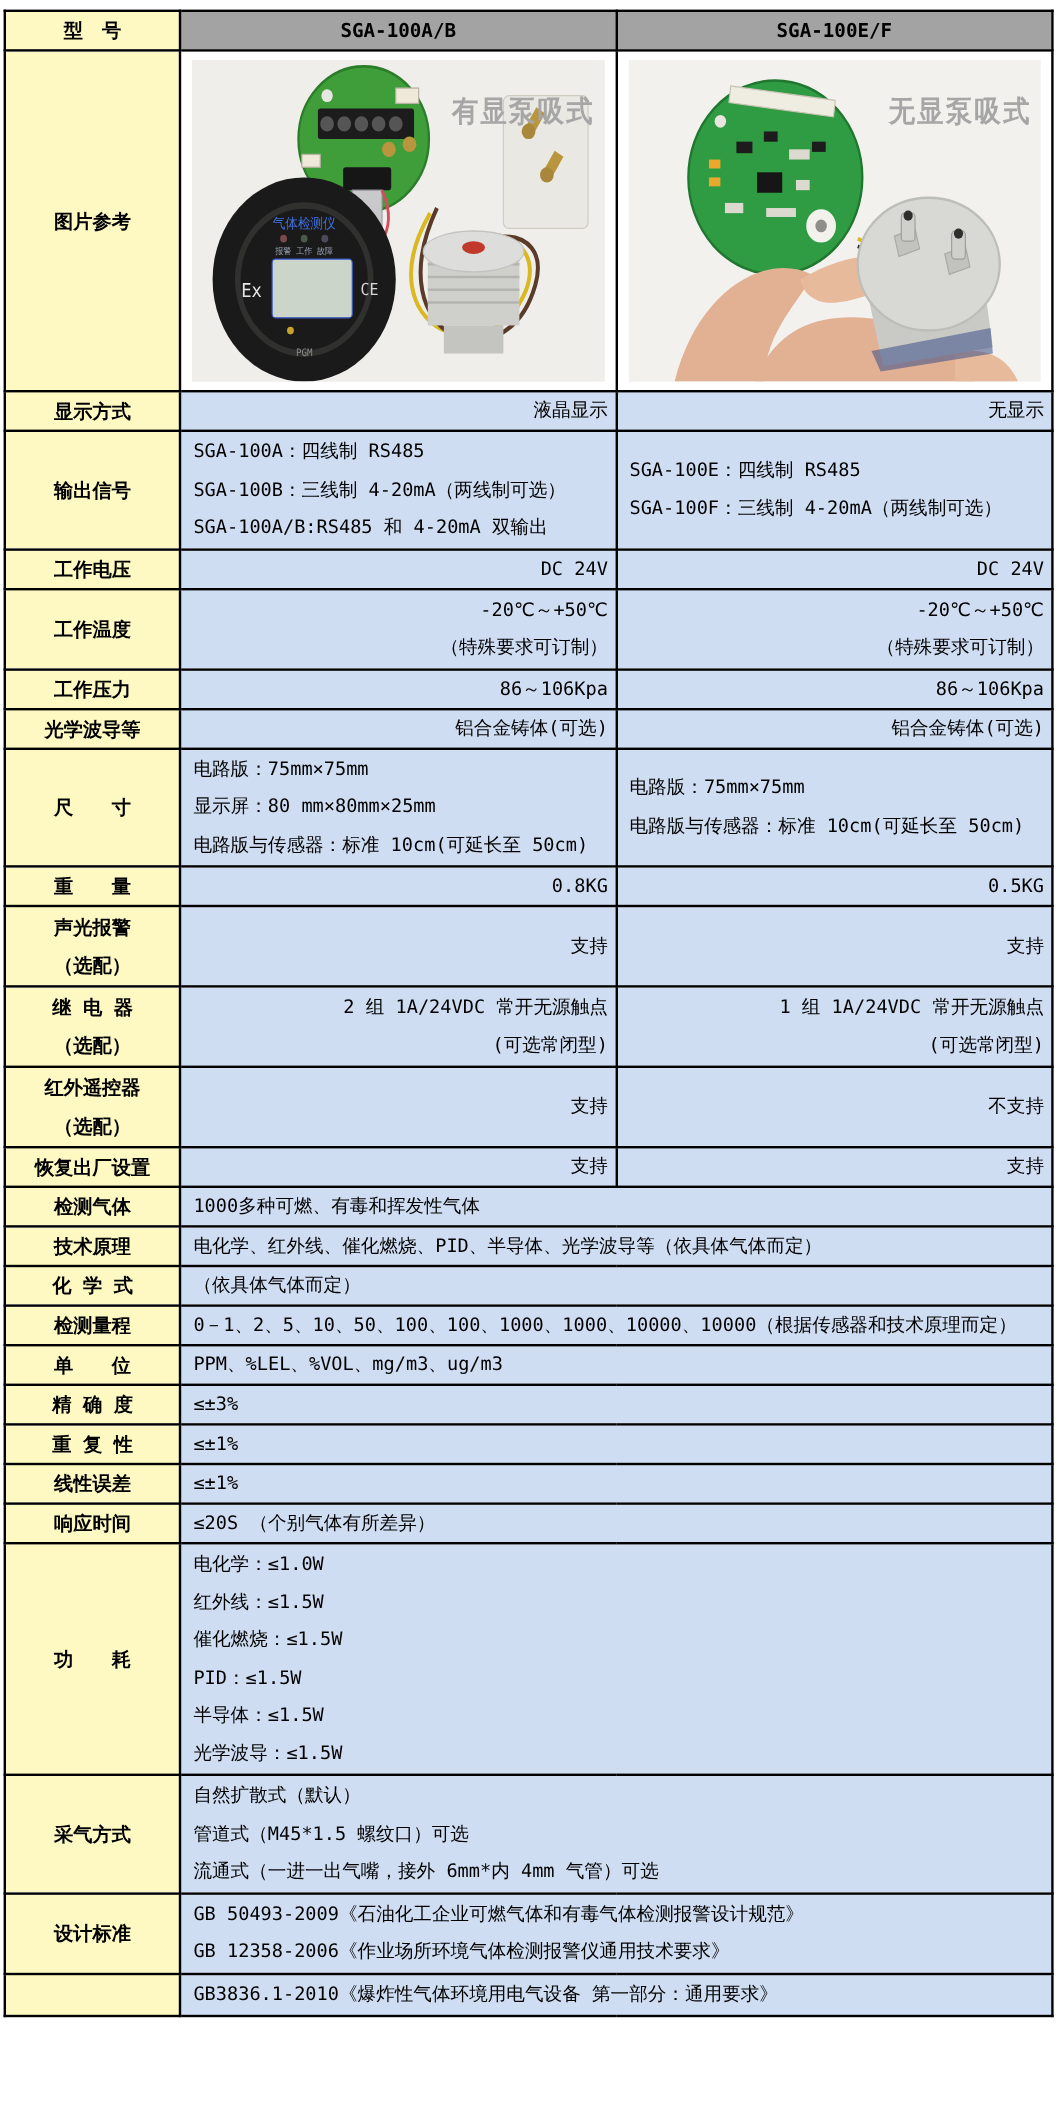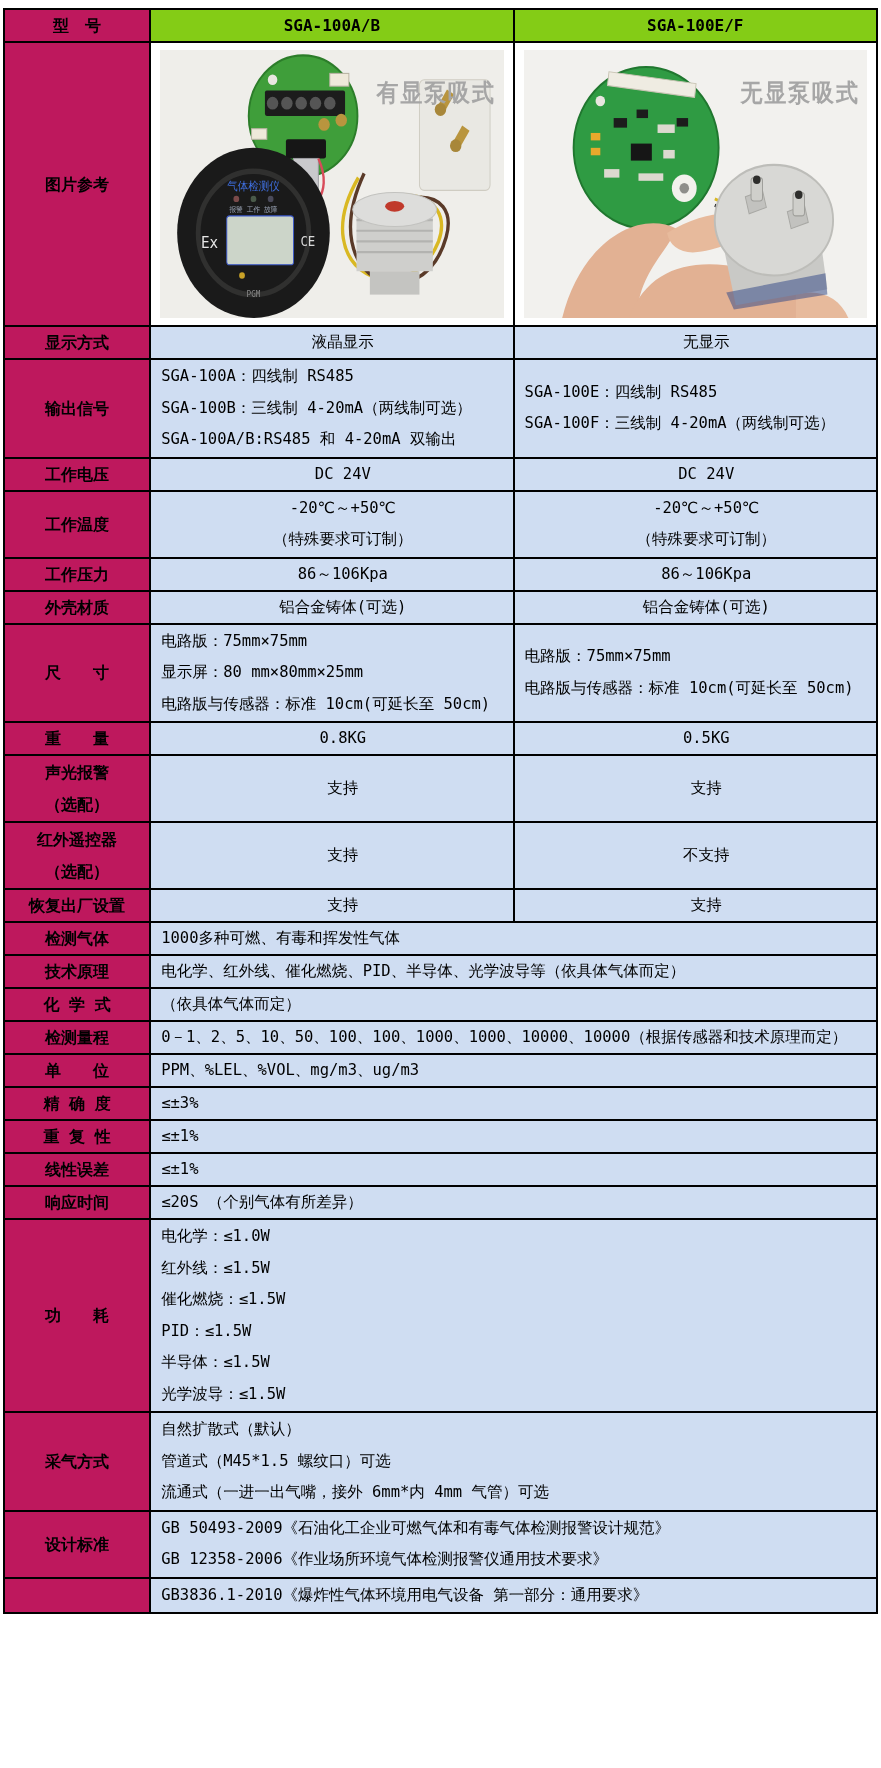--- a/index.html
+++ b/index.html
@@ -1,24 +1,24 @@
 <!DOCTYPE html>
 <html><head>
 <meta charset="utf-8">
 <style>
   html,body{margin:0;padding:0;background:#ffffff;}
   body{width:881px;font-family:"DejaVu Sans Mono","DejaVu Sans",sans-serif;color:#000;}
   .spec-table{border-collapse:collapse;table-layout:fixed;width:875px;margin:8px 3px;}
   .spec-table td{border:2px solid #000;vertical-align:middle;overflow:hidden;}
   col.c-label{width:146px;}
   col.c-val{width:363px;}
-  .label-cell{background:#be185d;text-align:center;font-weight:bold;font-size:16px;padding:1px 2px;}
-  .header-model{background:#84cc16;text-align:center;font-weight:bold;font-size:16px;}
+  .label-cell{background:#fef9c3;text-align:center;font-weight:bold;font-size:16px;padding:1px 2px;}
+  .header-model{background:#a3a3a3;text-align:center;font-weight:bold;font-size:16px;}
   .value-cell{background:#cfddf2;font-size:15.5px;padding:1px 6px;}
-  .value-cell.center{text-align:center;padding-left:28px;}
+  .value-cell.center{text-align:right;padding-left:28px;}
   .value-cell.left{text-align:left;padding-left:10px;}
   .line{line-height:29px;white-space:nowrap;}
   .multi .line{line-height:31.5px;}
   .photo-cell{background:#ffffff;padding:7px 9px;height:268px;}
   .photo-frame{width:100%;height:100%;background:#efeeea;}
   .photo-frame svg{display:block;width:100%;height:100%;}
   .wm{font-size:23px;fill:#a6a6a6;font-weight:bold;letter-spacing:2px;}
 </style>
 </head>
 <body>
@@ -201,21 +201,21 @@
         </td>
         <td class="value-cell center">
           <div class="line">86～106Kpa</div>
         </td>
         <td class="value-cell center">
           <div class="line">86～106Kpa</div>
         </td>
       </tr>
       <tr>
         <td class="label-cell">
-          <div class="line">外壳材质</div>
+          <div class="line">光学波导等</div>
         </td>
         <td class="value-cell center">
           <div class="line">铝合金铸体(可选)</div>
         </td>
         <td class="value-cell center">
           <div class="line">铝合金铸体(可选)</div>
         </td>
       </tr>
       <tr>
         <td class="label-cell">
@@ -245,20 +245,34 @@
       <tr>
         <td class="label-cell multi">
           <div class="line">声光报警</div>
           <div class="line">（选配）</div>
         </td>
         <td class="value-cell center">
           <div class="line">支持</div>
         </td>
         <td class="value-cell center">
           <div class="line">支持</div>
+        </td>
+      </tr>
+      <tr>
+        <td class="label-cell multi">
+          <div class="line">继 电 器</div>
+          <div class="line">（选配）</div>
+        </td>
+        <td class="value-cell center multi">
+          <div class="line">2 组 1A/24VDC 常开无源触点</div>
+          <div class="line">(可选常闭型)</div>
+        </td>
+        <td class="value-cell center multi">
+          <div class="line">1 组 1A/24VDC 常开无源触点</div>
+          <div class="line">(可选常闭型)</div>
         </td>
       </tr>
       <tr>
         <td class="label-cell multi">
           <div class="line">红外遥控器</div>
           <div class="line">（选配）</div>
         </td>
         <td class="value-cell center">
           <div class="line">支持</div>
         </td>

